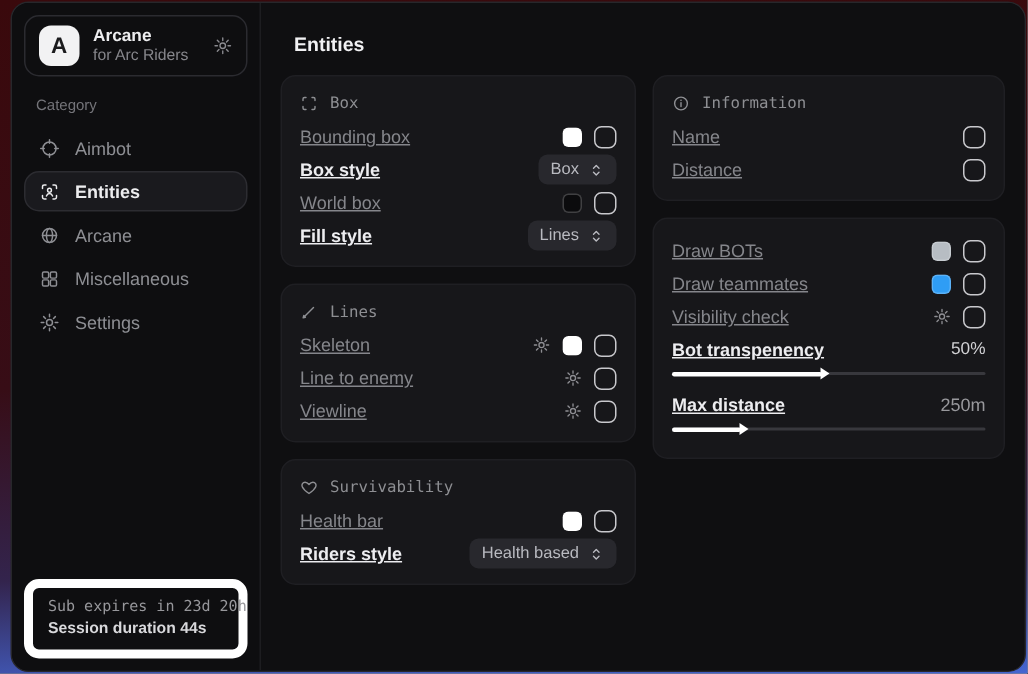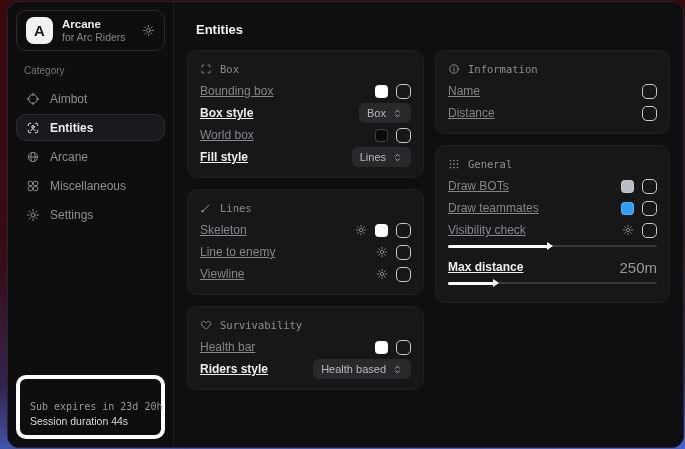--- a/index.html
+++ b/index.html
@@ -23,23 +23,23 @@
   .brand-text { display:flex; flex-direction:column; }
   .brand-name { font-size:11.5px; font-weight:bold; color:#ededef; }
   .brand-sub { font-size:10.5px; color:#86868b; margin-top:1px; }
   .brand-gear { margin-left:auto; color:#8a8a8f; display:flex; cursor:pointer; }
   .category { font-size:10px; color:#747479; margin:14px 8px 8px; }
   .nav-item { display:flex; align-items:center; gap:10px; height:27px; padding:0 9px; margin:1px 0;
     border-radius:10px; color:#8e8f94; font-size:12px; border:1px solid transparent; cursor:pointer; }
   .nav-item.active { background:#1a1a1e; border-color:#2c2c31; color:#ececee; font-weight:bold; }
   .nav-icon { display:flex; }
   .nav-icon svg { width:14px; height:14px; }
-  .sidebar-footer { margin-top:auto; border:4px solid #ffffff; border-radius:10px; padding:22px 10px 8px; }
+  .sidebar-footer { margin-top:auto; border:6px solid #ffffff; border-radius:10px; padding:7px 10px 8px; }
   .footer-line1 { font-family:"DejaVu Sans Mono", monospace; font-size:10px; color:#97979b; white-space:nowrap; }
-  .footer-line2 { font-size:10.5px; font-weight:normal; color:#d8d8db; margin-top:3px; }
+  .footer-line2 { font-size:10.5px; font-weight:bold; color:#d8d8db; margin-top:3px; }
   
   .main { flex:1; padding:10px 13px; background:#0f0f11; overflow:hidden; }
   .page-title { font-size:13px; font-weight:bold; color:#f1f1f3; margin:10px 0 13px 9px; }
   .columns { display:flex; gap:11px; align-items:flex-start; }
   .col { display:flex; flex-direction:column; gap:11px; }
   .col-left { width:238px; } .col-right { width:236px; }
   .card { background:#17171a; border:1px solid #1f1f23; border-radius:10px; padding:10px 12px 9px; width:100%; }
   .card-header { display:flex; align-items:center; gap:8px; color:#8e8f93;
     font-family:"DejaVu Sans Mono", monospace; font-size:10.5px; height:16px; margin-bottom:3px; }
   .card-header svg { width:12px; height:12px; }
@@ -48,21 +48,21 @@
   .row-label.featured { color:#ededf0; font-weight:bold; }
   .row-right { display:flex; align-items:center; gap:8px; }
   .swatch { width:13px; height:13px; border-radius:4px; border:1px solid rgba(255,255,255,0.22); cursor:pointer; }
   .checkbox { width:15px; height:15px; border:1.5px solid #c9c9cd; border-radius:5px; background:transparent; cursor:pointer; }
   .pill { display:flex; align-items:center; gap:6px; background:#28282d; border-radius:6px; height:20px;
     padding:0 8px; font-size:11px; color:#b9bac0; cursor:pointer; }
   .pill svg { width:11px; height:11px; }
   .row-gear { color:#8e8e93; display:flex; cursor:pointer; }
   .row-gear svg { width:12px; height:12px; }
   .value-bright { font-size:11.5px; color:#d2d2d5; }
-  .value-dim { font-size:15px; color:#98989c; }
+  .value-dim { font-size:12px; color:#98989c; }
   .slider { height:10px; display:flex; align-items:center; margin:0 0 5px; cursor:pointer; }
   .slider-track { width:100%; height:2px; background:#38383d; border-radius:2px; position:relative; }
   .slider-fill { position:absolute; left:0; top:-0.5px; height:3px; background:#ffffff; border-radius:2px; }
   .slider-thumb { position:absolute; right:-5px; top:-3px; width:0; height:0;
     border-left:6px solid #ffffff; border-top:4.5px solid transparent; border-bottom:4.5px solid transparent; }
 </style>
 </head>
 <body>
 
 <div class="window">
@@ -298,36 +298,20 @@
             <span class="row-label">Name</span>
             <span class="checkbox"></span>
           </div>
           <div class="row">
             <span class="row-label">Distance</span>
             <span class="checkbox"></span>
           </div>
         </div>
 
         <div class="card">
-          <div class="card-header">
-            <span style="display:flex">
-              <svg viewBox="0 0 24 24" fill="currentColor" stroke="none">
-                  <circle cx="5" cy="5" r="1.7"></circle>
-                  <circle cx="12" cy="5" r="1.7"></circle>
-                  <circle cx="19" cy="5" r="1.7"></circle>
-                  <circle cx="5" cy="12" r="1.7"></circle>
-                  <circle cx="12" cy="12" r="1.7"></circle>
-                  <circle cx="19" cy="12" r="1.7"></circle>
-                  <circle cx="5" cy="19" r="1.7"></circle>
-                  <circle cx="12" cy="19" r="1.7"></circle>
-                  <circle cx="19" cy="19" r="1.7"></circle>
-                </svg>
-            </span>
-            <span>General</span>
-          </div>
           <div class="row">
             <span class="row-label">Draw BOTs</span>
             <span class="row-right">
               <span class="swatch" style="background: rgb(183, 189, 195);"></span>
               <span class="checkbox"></span>
             </span>
           </div>
           <div class="row">
             <span class="row-label">Draw teammates</span>
             <span class="row-right">
@@ -341,20 +325,24 @@
               <span class="row-gear">
                 <svg viewBox="0 0 24 24" fill="none" stroke="currentColor" stroke-width="1.8" stroke-linecap="round">
                     <circle cx="12" cy="12" r="3.4"></circle>
                     <path d="M12 2.5v3M12 18.5v3M2.5 12h3M18.5 12h3M5.3 5.3l2.1 2.1M16.6 16.6l2.1 2.1M18.7 5.3l-2.1 2.1M7.4 16.6l-2.1 2.1"></path>
                   </svg>
               </span>
               <span class="checkbox"></span>
             </span>
           </div>
 
+          <div class="row">
+            <span class="row-label featured">Bot transpenency</span>
+            <span class="value-bright">50%</span>
+          </div>
           <div class="slider">
             <span class="slider-track">
               <span class="slider-fill" style="width: 48%;">
                 <span class="slider-thumb"></span>
               </span>
             </span>
           </div>
 
           <div class="row">
             <span class="row-label featured">Max distance</span>

